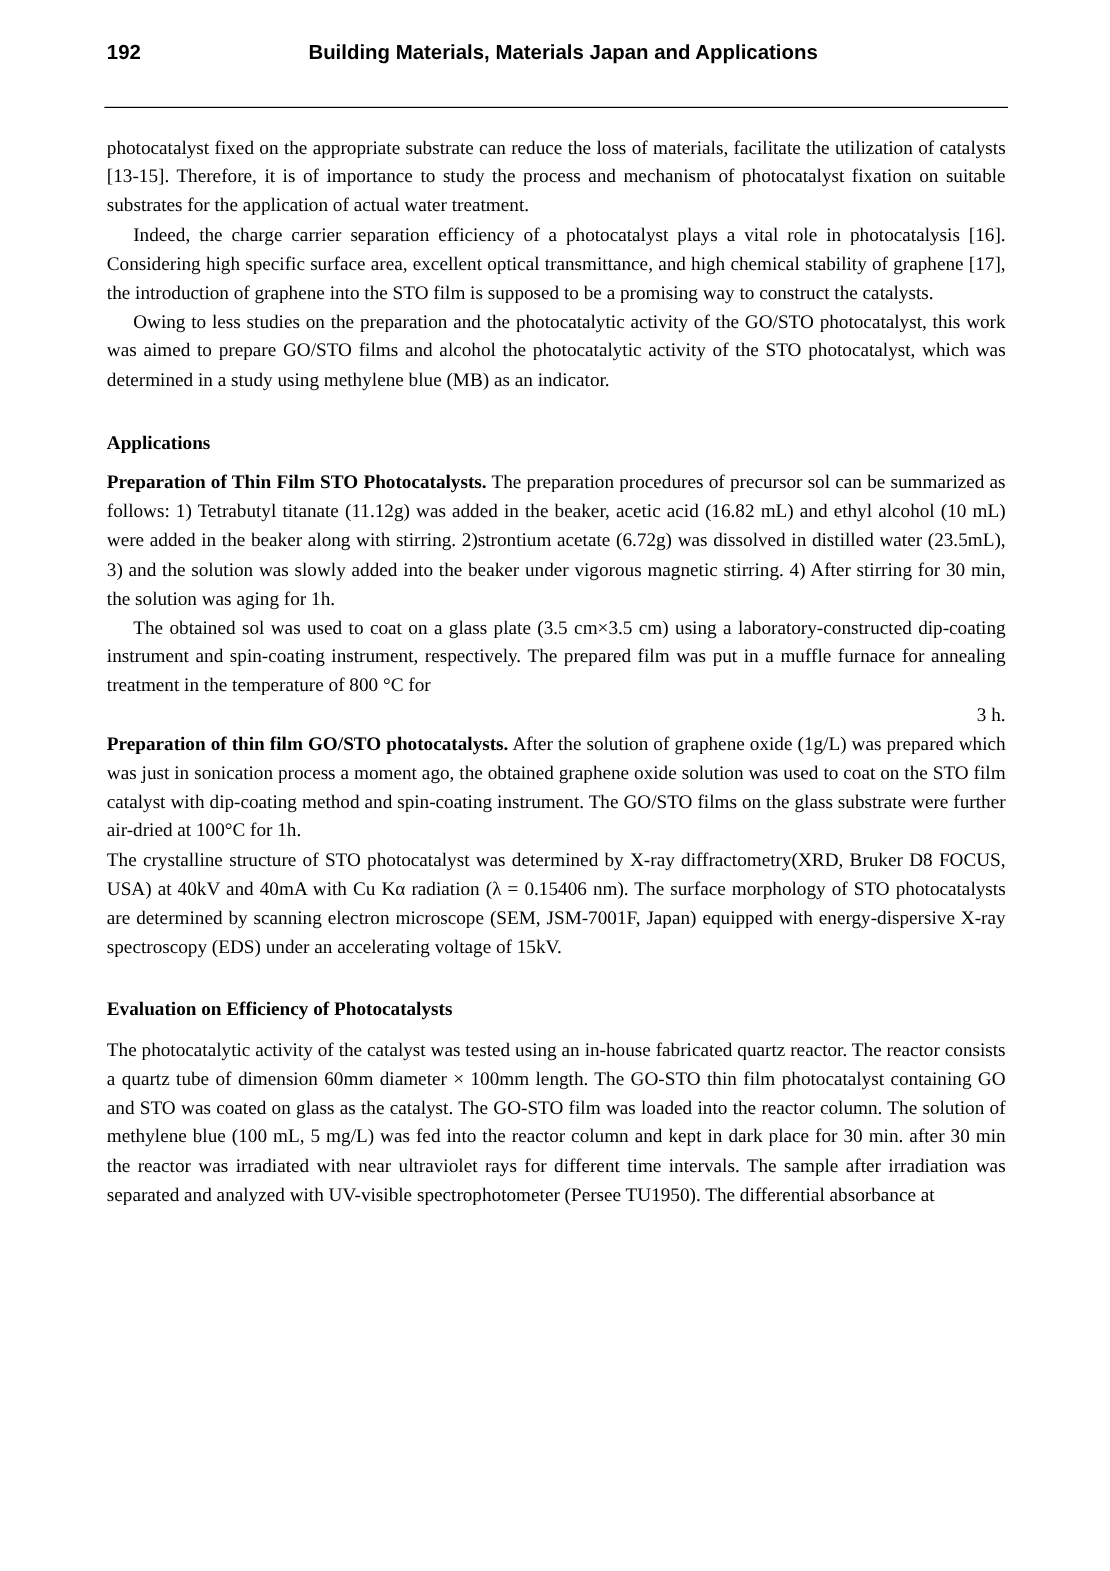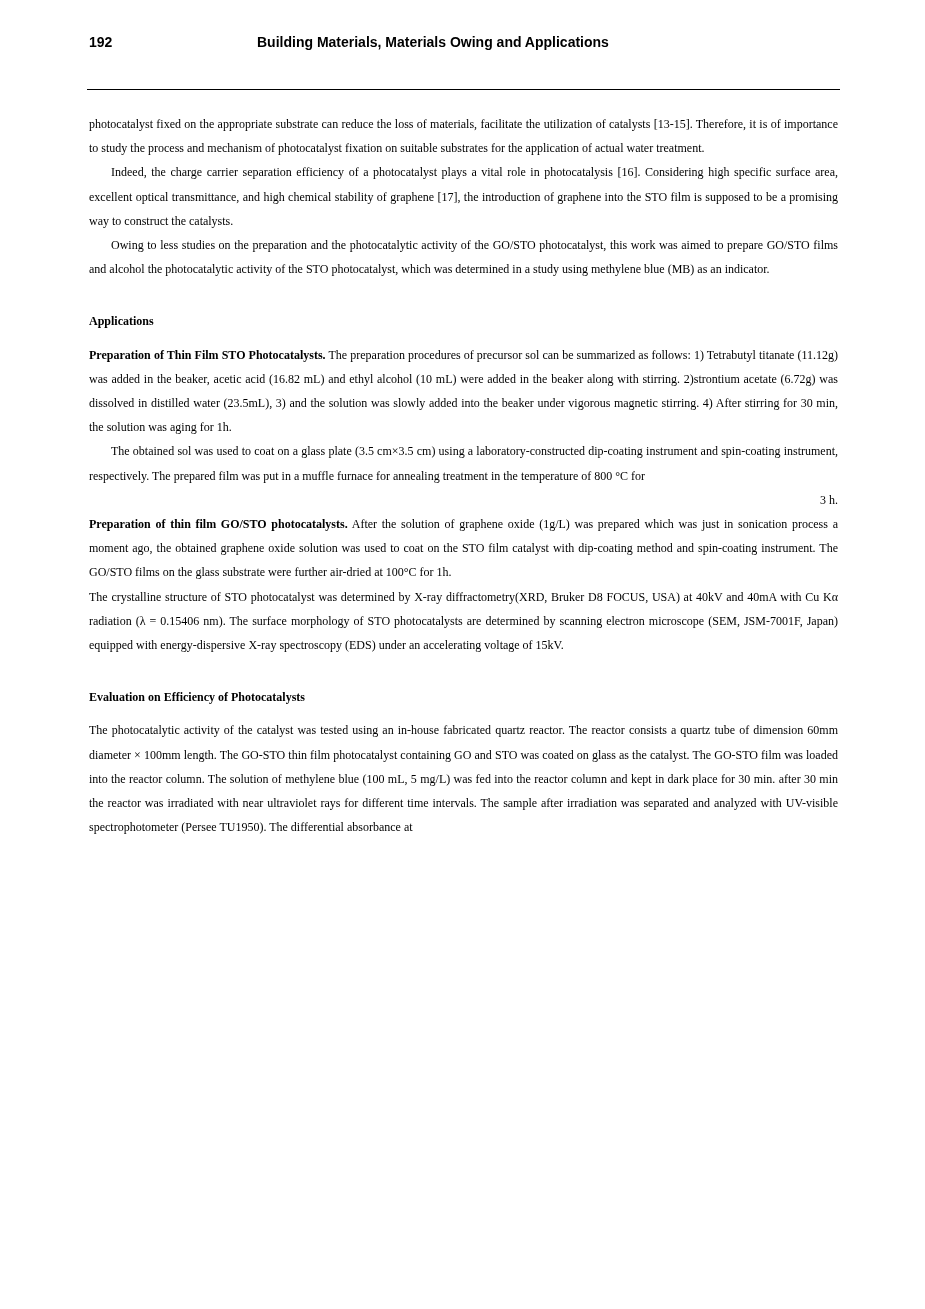--- a/index.html
+++ b/index.html
@@ -1,37 +1,37 @@
 <!DOCTYPE html>
 <html><head>
   <meta charset="utf-8">
   <style>
     html, body { margin: 0; padding: 0; background: #ffffff; }
     body { width: 925px; height: 1309px; position: relative; overflow: hidden; color: #000; }
     .header { position: absolute; left: 89px; top: 34px; width: 750px; height: 24px;
-      font-family: "Liberation Sans", sans-serif; font-weight: bold; font-size: 14px; }
+      font-family: "Liberation Sans", sans-serif; font-weight: bold; font-size: 17px; }
     .page-num { position: absolute; left: 0; top: 0; }
     .journal { position: absolute; left: 168px; top: 0; }
     .rule { position: absolute; left: 87px; top: 89px; width: 753px; height: 0; border-top: 1.5px solid #000; }
     .body { position: absolute; left: 89px; top: 112px; width: 749px;
-      font-family: "Liberation Serif", serif; font-size: 12px; line-height: 24.2px; }
+      font-family: "Liberation Serif", serif; font-size: 16px; line-height: 24.2px; }
     p { margin: 0; text-align: justify; }
     p.indent { text-indent: 22px; }
     .h1 { font-weight: bold; margin-top: 28px; margin-bottom: 9px; }
     .h2 { font-weight: bold; margin-bottom: 9px; }
     .h2.spaced { margin-top: 28px; }
     .bold { font-weight: bold; }
     .nojust { text-align: right; }
   </style>
 </head>
 <body>
 
 <div class="header">
   <span class="page-num">192</span>
-  <span class="journal">Building Materials, Materials Owing and Applications</span>
+  <span class="journal">Building Materials, Materials Japan and Applications</span>
 </div>
 <div class="rule"></div>
 
 <div class="body">
   <p>photocatalyst fixed on the appropriate substrate can reduce the loss of materials, facilitate the utilization of catalysts [13-15]. Therefore, it is of importance to study the process and mechanism of photocatalyst fixation on suitable substrates for the application of actual water treatment.</p>
   <p class="indent">Indeed, the charge carrier separation efficiency of a photocatalyst plays a vital role in photocatalysis [16]. Considering high specific surface area, excellent optical transmittance, and high chemical stability of graphene [17], the introduction of graphene into the STO film is supposed to be a promising way to construct the catalysts.</p>
   <p class="indent">Owing to less studies on the preparation and the photocatalytic activity of the GO/STO photocatalyst, this work was aimed to prepare GO/STO films and alcohol the photocatalytic activity of the STO photocatalyst, which was determined in a study using methylene blue (MB) as an indicator.</p>
 
   <div class="h1">Applications</div>
 

